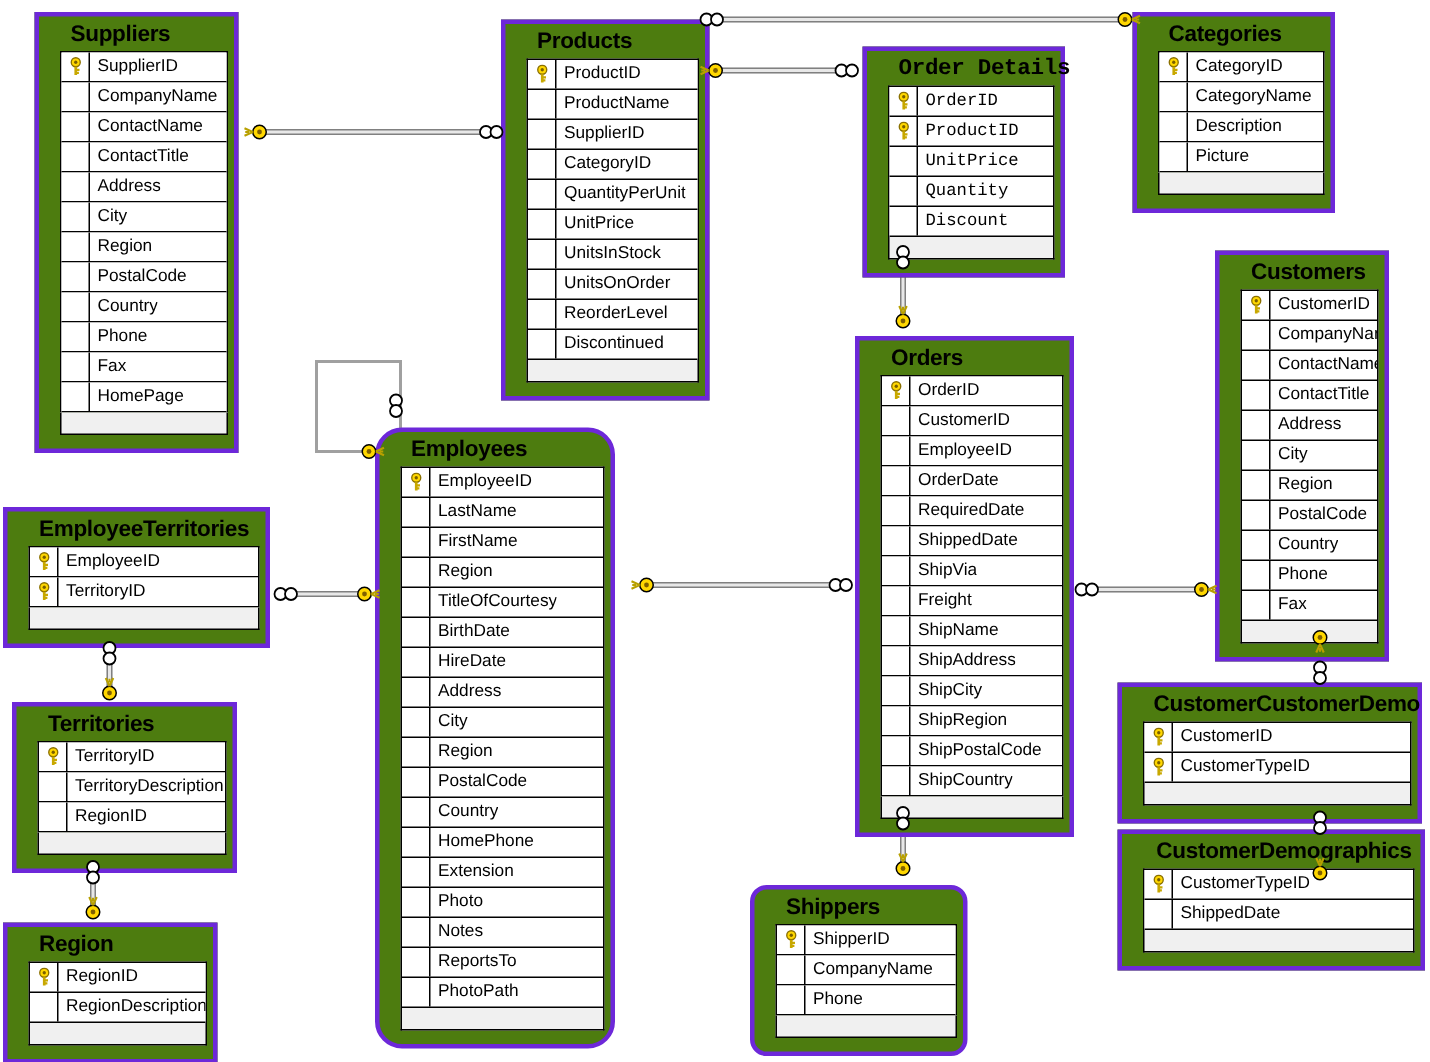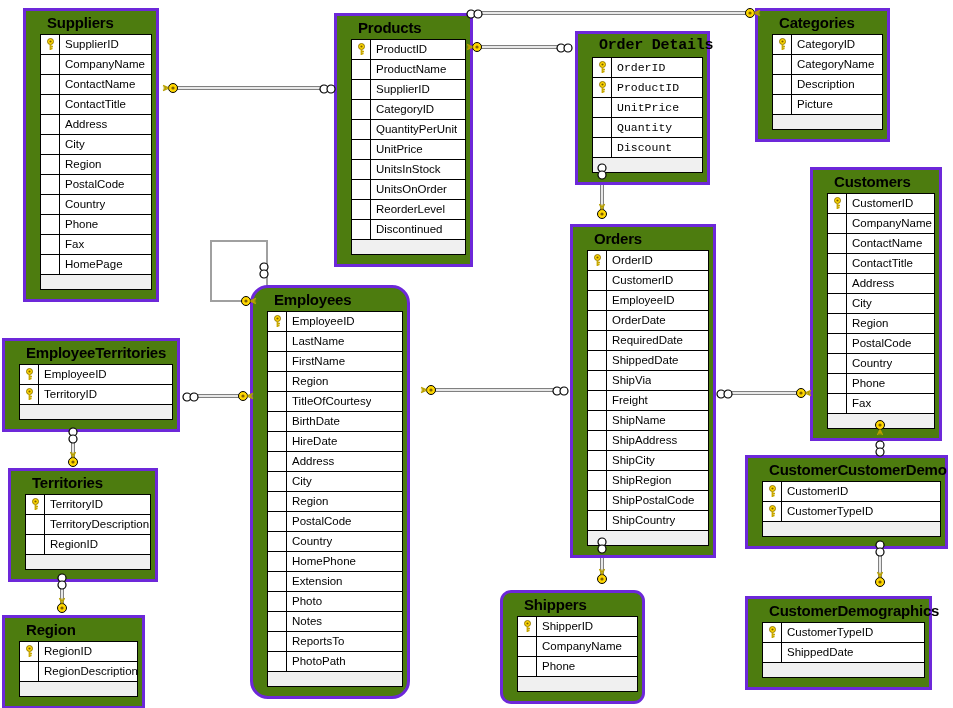--- a/index.html
+++ b/index.html
@@ -535,21 +535,21 @@
             <div class="field-name">Description</div>
           </div>
           <div class="field-row">
             <div class="field-key"></div>
             <div class="field-name">Picture</div>
           </div>
         </div>
         <div class="entity-foot"></div>
         <div class="entity-pad"></div>
       </div>
-      <div class="entity" style="left: 810px; top: 167px; width: 132px;">
+      <div class="entity" style="left: 810px; top: 167px; width: 116px;">
         <div class="entity-title">Customers</div>
         <div class="entity-body">
           <div class="field-row">
             <div class="field-key">
               <svg class="keyglyph" width="11" height="13" viewBox="0 0 11 13">
                 <circle cx="5.5" cy="3.5" r="3" fill="#ffd700" stroke="#8a7000" stroke-width="0.9"></circle>
                 <circle cx="5.5" cy="3.5" r="1.1" fill="#7a6000"></circle>
                 <path d="M5.5 6.5 L5.5 12" stroke="#c8a800" stroke-width="1.8" fill="none"></path>
                 <path d="M5.5 8.5 L8 8.5 M5.5 10.5 L7.6 10.5" stroke="#c8a800" stroke-width="1.5" fill="none"></path>
               </svg>
@@ -881,21 +881,21 @@
                 <path d="M5.5 6.5 L5.5 12" stroke="#c8a800" stroke-width="1.8" fill="none"></path>
                 <path d="M5.5 8.5 L8 8.5 M5.5 10.5 L7.6 10.5" stroke="#c8a800" stroke-width="1.5" fill="none"></path>
               </svg>
             </div>
             <div class="field-name">CustomerTypeID</div>
           </div>
         </div>
         <div class="entity-foot"></div>
         <div class="entity-pad"></div>
       </div>
-      <div class="entity" style="left: 745px; top: 596px; width: 187px; text-align: center;">
+      <div class="entity" style="left: 745px; top: 553px; width: 205px; text-align: center;">
         <div class="entity-title">CustomerDemographics</div>
         <div class="entity-body">
           <div class="field-row">
             <div class="field-key">
               <svg class="keyglyph" width="11" height="13" viewBox="0 0 11 13">
                 <circle cx="5.5" cy="3.5" r="3" fill="#ffd700" stroke="#8a7000" stroke-width="0.9"></circle>
                 <circle cx="5.5" cy="3.5" r="1.1" fill="#7a6000"></circle>
                 <path d="M5.5 6.5 L5.5 12" stroke="#c8a800" stroke-width="1.8" fill="none"></path>
                 <path d="M5.5 8.5 L8 8.5 M5.5 10.5 L7.6 10.5" stroke="#c8a800" stroke-width="1.5" fill="none"></path>
               </svg>

